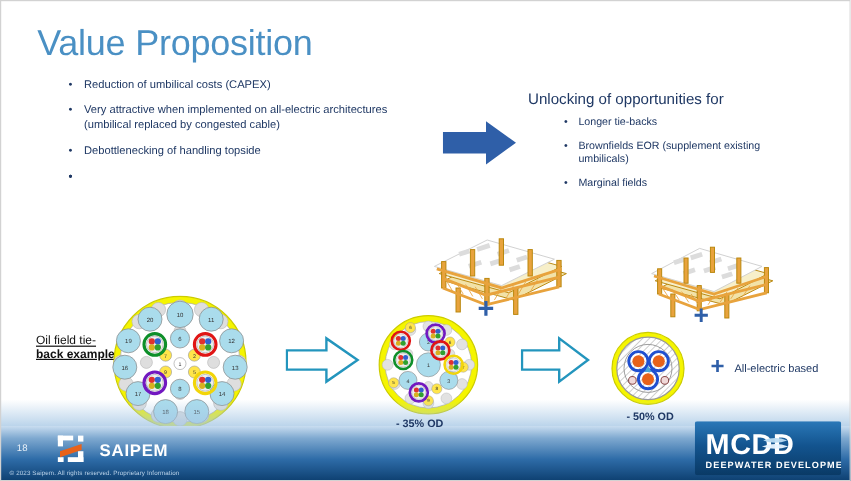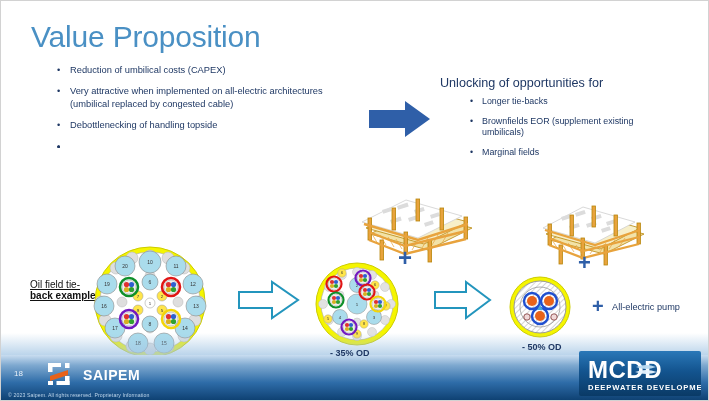--- a/index.html
+++ b/index.html
@@ -420,21 +420,21 @@
       <polygon points="32,30 35,35 29,35" fill="#4aa8d8"></polygon>
       <circle cx="19" cy="42" r="3.2" fill="#f0d8d8" stroke="#8a4a4a" stroke-width="0.9"></circle>
       <circle cx="46" cy="42" r="3.2" fill="#f0d8d8" stroke="#8a4a4a" stroke-width="0.9"></circle>
     </g>
   </svg>
 
   <div class="plus" style="left:578px;top:252px;font-size:22px;">+</div>
 
   <div class="plus" style="left:592px;top:296px;font-size:20px;">+</div>
 
-  <div id="allelec">All-electric pump</div>
+  <div id="allelec">All-electric based</div>
 
   <div id="bandtop"></div>
   <div id="band"></div>
 
   <div class="cap" style="left:330px;top:348px;">- 35% OD</div>
   <div class="cap" style="left:522px;top:342px;">- 50% OD</div>
 
   <div id="pagenum">18</div>
 
   <svg id="saipem-logo" viewBox="0 0 120 26">

